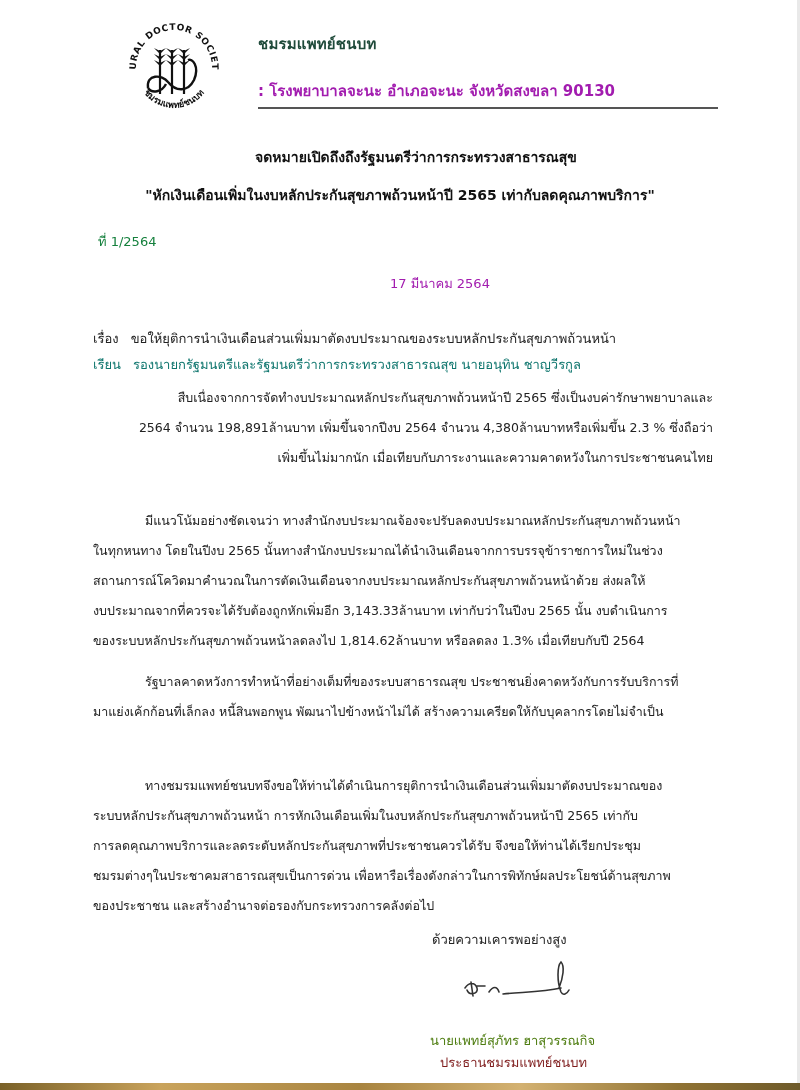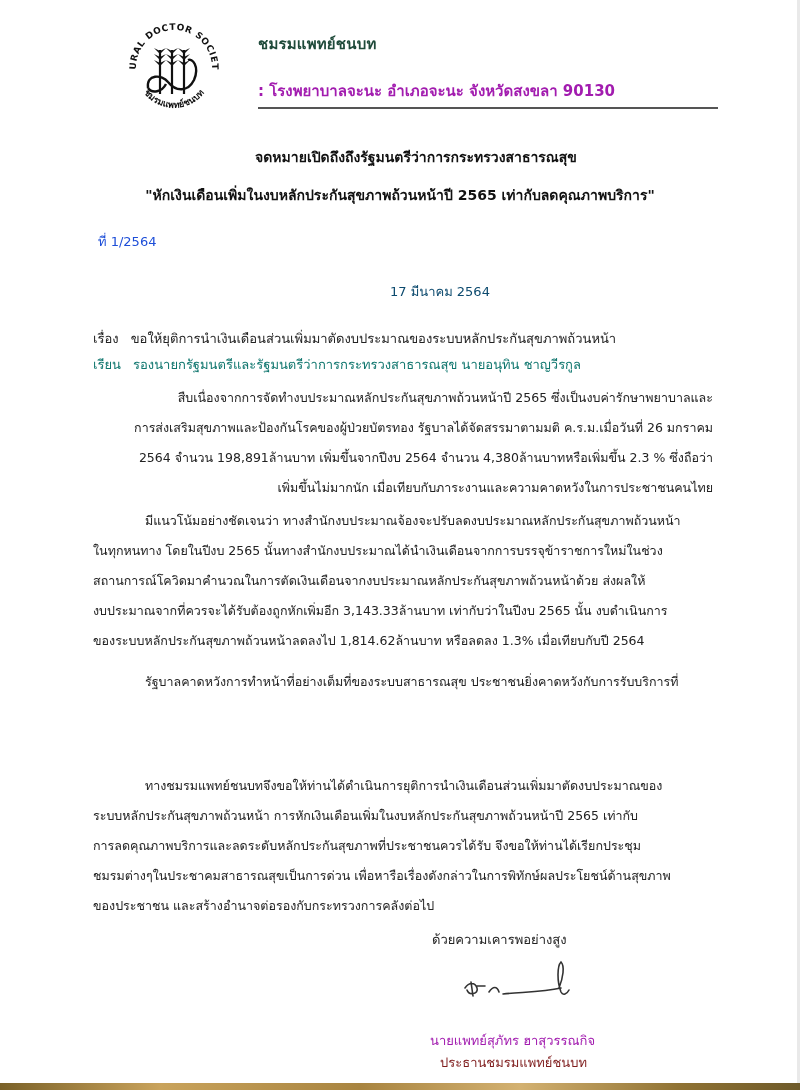--- a/index.html
+++ b/index.html
@@ -15,39 +15,39 @@
   
   .logo { position: absolute; left: 118px; top: 8px; width: 112px; height: 112px; }
 
   .org-name { position: absolute; left: 258px; top: 32px; font-size: 15px; font-weight: bold; color: #1f4a3a; letter-spacing: 0.2px; }
   .org-address { position: absolute; left: 258px; top: 79px; font-size: 15px; font-weight: bold; color: #a21caf; }
   .header-rule { position: absolute; left: 258px; top: 107px; width: 460px; height: 2px; background: #555; }
 
   .title1 { position: absolute; left: 0; width: 800px; top: 146px; text-align: center; font-size: 14px; font-weight: bold; color: #111; padding-left: 16px; }
   .title2 { position: absolute; left: 0; width: 800px; top: 184px; text-align: center; font-size: 14px; font-weight: bold; color: #111; }
 
-  .doc-no { position: absolute; left: 98px; top: 231px; font-size: 13px; color: #1d4ed8; }
-  .date { position: absolute; left: 390px; top: 281px; font-size: 13px; color: #0c4a6e; }
+  .doc-no { position: absolute; left: 98px; top: 231px; font-size: 13px; color: #15803d; }
+  .date { position: absolute; left: 390px; top: 273px; font-size: 13px; color: #a21caf; }
 
   .subject { position: absolute; left: 93px; top: 328px; font-size: 13px; color: #222; white-space: nowrap; }
   .recipient { position: absolute; left: 93px; top: 354px; font-size: 13px; color: #0f766e; white-space: nowrap; }
   .label { margin-right: 8px; }
 
   .para { position: absolute; left: 93px; width: 620px; font-size: 12.5px; line-height: 30px; color: #222; }
   .para .line { display: block; white-space: nowrap; }
   .para .indent { padding-left: 52px; }
   .p1 { top: 383px; text-align: right; }
   .p2 { top: 506px; }
   .p3 { top: 667px; }
   .p4 { top: 771px; }
   .bold { font-weight: normal; }
 
   .closing { position: absolute; left: 432px; top: 929px; font-size: 13px; color: #222; }
   .signature { position: absolute; left: 455px; top: 958px; width: 130px; height: 48px; }
-  .signer-name { position: absolute; left: 430px; top: 1030px; font-size: 13px; color: #a21caf; }
+  .signer-name { position: absolute; left: 430px; top: 1030px; font-size: 13px; color: #4d7c0f; }
   .signer-title { position: absolute; left: 440px; top: 1052px; font-size: 13px; color: #7f1d1d; }
 </style>
 </head>
 <body>
 
 <div class="page">
 
   <svg class="logo" viewBox="0 0 112 112">
     <defs>
       <path id="arcTop" d="M 18 60 A 38 38 0 0 1 94 60"></path>
@@ -89,35 +89,35 @@
     <span class="label">เรื่อง</span>
     <span>ขอให้ยุติการนำเงินเดือนส่วนเพิ่มมาตัดงบประมาณของระบบหลักประกันสุขภาพถ้วนหน้า</span>
   </div>
   <div class="recipient">
     <span class="label">เรียน</span>
     <span>รองนายกรัฐมนตรีและรัฐมนตรีว่าการกระทรวงสาธารณสุข  นายอนุทิน ชาญวีรกูล</span>
   </div>
 
   <div class="para p1">
     <span class="line indent">สืบเนื่องจากการจัดทำงบประมาณหลักประกันสุขภาพถ้วนหน้าปี 2565 ซึ่งเป็นงบค่ารักษาพยาบาลและ</span>
-    <span class="line">การส่งเสริมสุขภาพและป้องกันโรคของผู้ป่วยบัตรทอง  รัฐบาลได้จัดสรรมาตามมติ ค.ร.ม.เมื่อวันที่ 26 มกราคม</span>
     <span class="line">2564  จำนวน  198,891ล้านบาท  เพิ่มขึ้นจากปีงบ  2564  จำนวน  4,380ล้านบาทหรือเพิ่มขึ้น  2.3  %  ซึ่งถือว่า</span>
     <span class="line">เพิ่มขึ้นไม่มากนัก เมื่อเทียบกับภาระงานและความคาดหวังในการประชาชนคนไทย</span>
   </div>
 
   <div class="para p2">
     <span class="line indent">มีแนวโน้มอย่างชัดเจนว่า ทางสำนักงบประมาณจ้องจะปรับลดงบประมาณหลักประกันสุขภาพถ้วนหน้า</span>
     <span class="line">ในทุกหนทาง   โดยในปีงบ   2565   นั้นทางสำนักงบประมาณได้นำเงินเดือนจากการบรรจุข้าราชการใหม่ในช่วง</span>
     <span class="line">สถานการณ์โควิดมาคำนวณในการตัดเงินเดือนจากงบประมาณหลักประกันสุขภาพถ้วนหน้าด้วย          ส่งผลให้</span>
     <span class="line">งบประมาณจากที่ควรจะได้รับต้องถูกหักเพิ่มอีก  3,143.33ล้านบาท  เท่ากับว่าในปีงบ  2565  นั้น  งบดำเนินการ</span>
     <span class="line">ของระบบหลักประกันสุขภาพถ้วนหน้าลดลงไป  1,814.62ล้านบาท  หรือลดลง  1.3%  เมื่อเทียบกับปี 2564</span>
   </div>
 
   <div class="para p3">
     <span class="line indent">รัฐบาลคาดหวังการทำหน้าที่อย่างเต็มที่ของระบบสาธารณสุข  ประชาชนยิ่งคาดหวังกับการรับบริการที่</span>
+    <span class="line">มาแย่งเค้กก้อนที่เล็กลง  หนี้สินพอกพูน  พัฒนาไปข้างหน้าไม่ได้  สร้างความเครียดให้กับบุคลากรโดยไม่จำเป็น</span>
   </div>
 
   <div class="para p4">
     <span class="line indent">ทางชมรมแพทย์ชนบทจึงขอให้ท่านได้ดำเนินการยุติการนำเงินเดือนส่วนเพิ่มมาตัดงบประมาณของ</span>
     <span class="line"><span>ระบบหลักประกันสุขภาพถ้วนหน้า  </span><span class="bold">การหักเงินเดือนเพิ่มในงบหลักประกันสุขภาพถ้วนหน้าปี  2565  เท่ากับ</span></span>
     <span class="line"><span class="bold">การลดคุณภาพบริการและลดระดับหลักประกันสุขภาพที่ประชาชนควรได้รับ</span><span>     จึงขอให้ท่านได้เรียกประชุม</span></span>
     <span class="line">ชมรมต่างๆในประชาคมสาธารณสุขเป็นการด่วน    เพื่อหารือเรื่องดังกล่าวในการพิทักษ์ผลประโยชน์ด้านสุขภาพ</span>
     <span class="line">ของประชาชน และสร้างอำนาจต่อรองกับกระทรวงการคลังต่อไป</span>
   </div>
 

